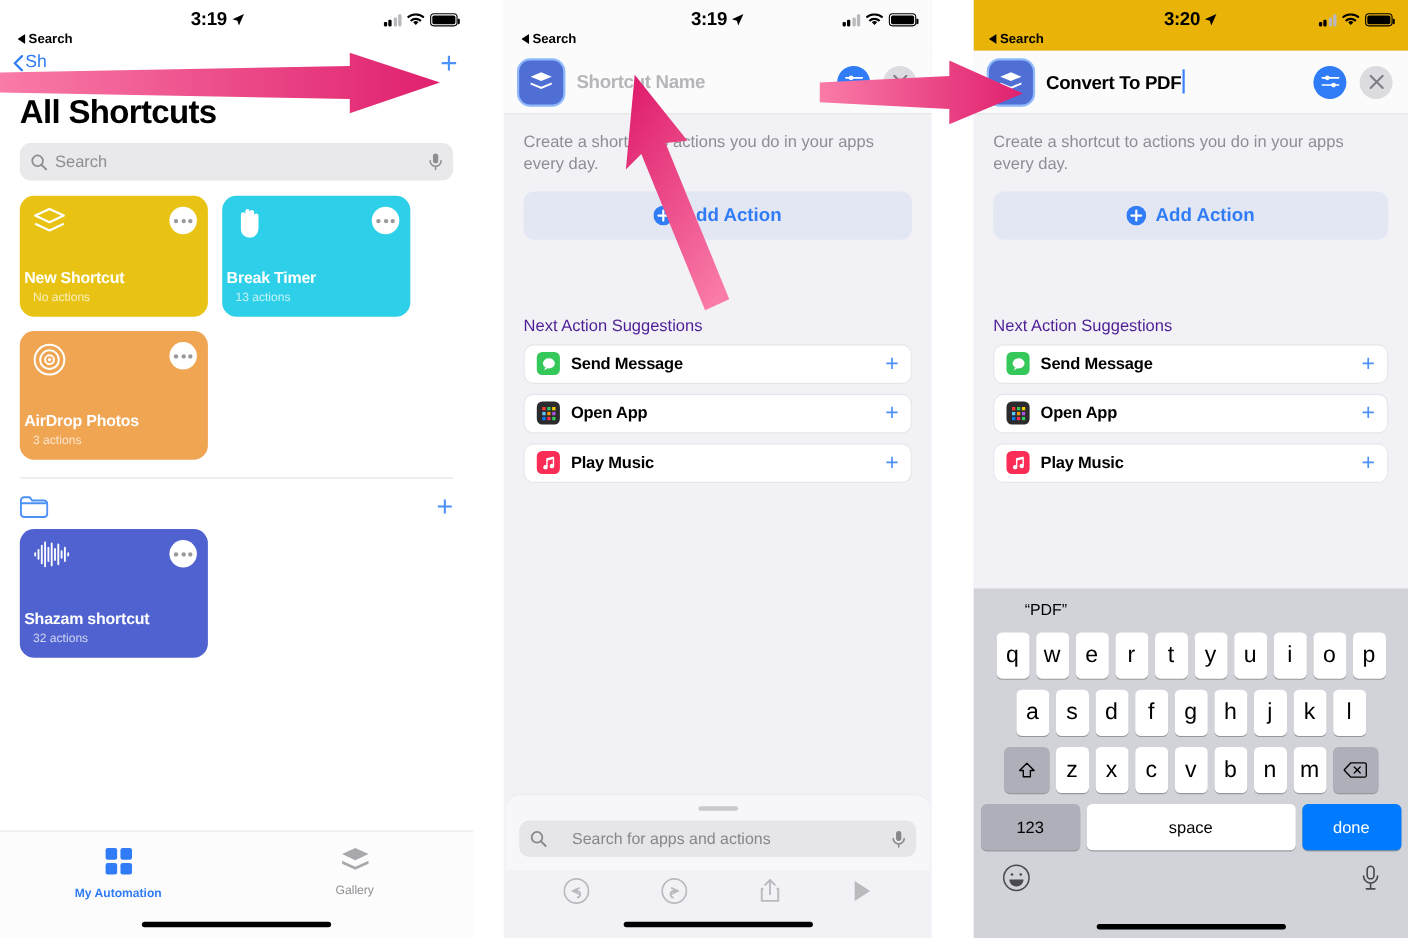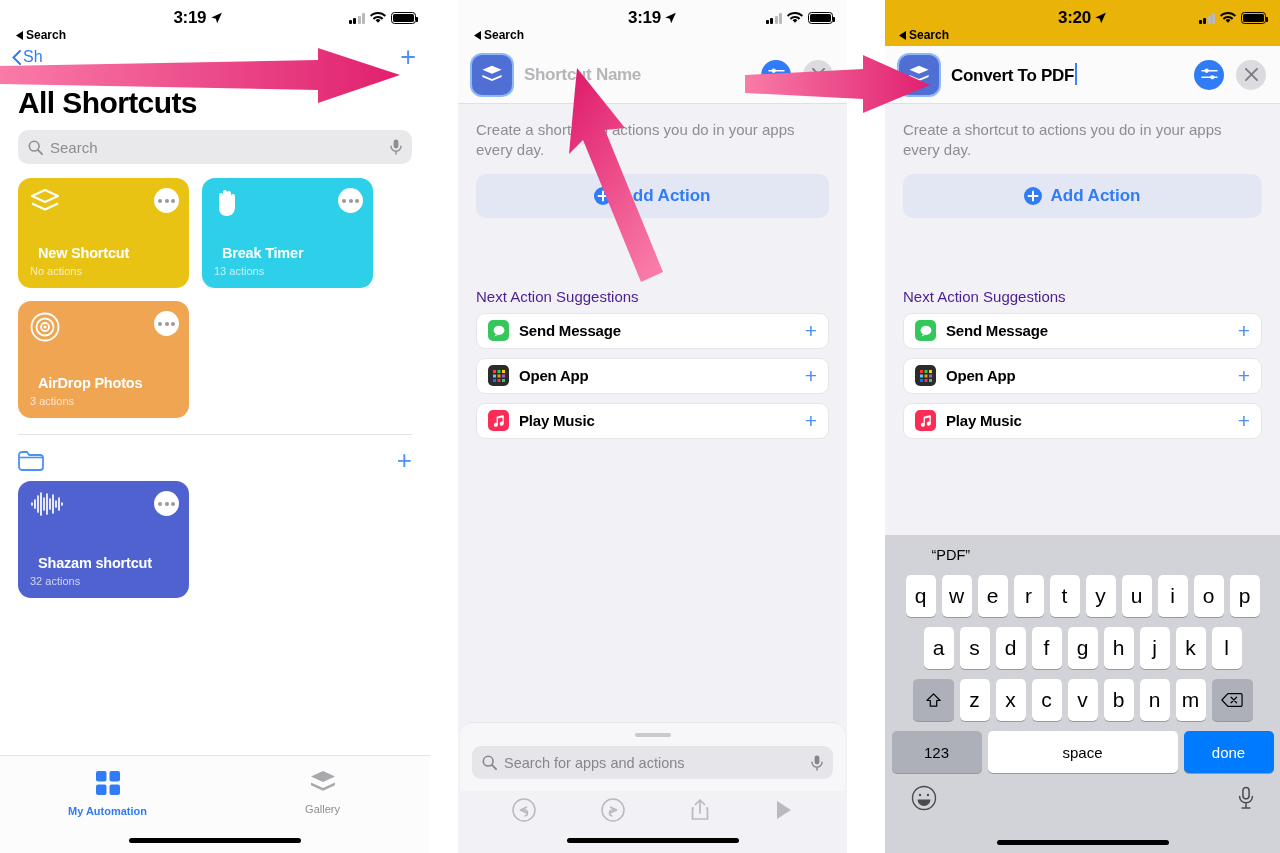--- a/index.html
+++ b/index.html
@@ -43,21 +43,21 @@
   .nav-plus { position: absolute; right: 14px; top: -2px; color: #4d91f7; font-size: 27px; font-weight: 300; line-height: 1; }
   .big-title { font-size: 30px; font-weight: bold; color: #000; padding: 6px 18px 10px; letter-spacing: -.6px; }
 
   .searchbar { margin: 0 18px; height: 34px; background: #e9e9eb; border-radius: 10px; display: flex; align-items: center; padding: 0 10px; gap: 7px; }
   .searchbar .ph { color: #8d8d93; font-size: 15px; flex: 1; }
 
   
   .cards { display: flex; flex-wrap: wrap; gap: 13px; padding: 14px 18px 0; }
   .card { width: 171px; height: 110px; border-radius: 13px; position: relative; padding: 11px 12px; color: #fff; }
   .card.tall { height: 117px; }
-  .card .c-name { position: absolute; left: 20px; bottom: 27px; font-size: 14.5px; font-weight: bold; letter-spacing: -.2px; }
+  .card .c-name { position: absolute; left: 4px; bottom: 27px; font-size: 14.5px; font-weight: bold; letter-spacing: -.2px; }
   .card .c-sub { position: absolute; left: 12px; bottom: 11px; font-size: 11px; color: rgba(255,255,255,.72); }
   .dots { position: absolute; right: 10px; top: 10px; width: 25px; height: 25px; border-radius: 50%; background: #fff; display: flex; align-items: center; justify-content: center; gap: 2.5px; }
   .dots i { width: 4px; height: 4px; border-radius: 50%; background: #9a9a9e; display: block; }
   .divider { height: 1px; background: #e3e3e6; margin: 16px 18px 0; }
 
   .folder-row { display: flex; align-items: center; justify-content: space-between; padding: 12px 18px 4px; }
   .folder-row .fplus { color: #4d91f7; font-size: 26px; font-weight: 300; line-height: 1; }
 
   
   .tabbar { position: absolute; bottom: 0; left: 0; right: 0; height: 98px; border-top: 1px solid #e6e6e8; background: #fcfcfd; display: flex; }
@@ -81,21 +81,21 @@
   .sec-title { font-size: 15px; color: #4c1d95; padding: 0 18px 8px; }
   .sug-list { padding: 0 18px; display: flex; flex-direction: column; gap: 9px; }
   .sug { height: 36px; background: #fff; border: 1px solid #e6e6ea; border-radius: 9px; display: flex; align-items: center; padding: 0 11px; gap: 10px; }
   .sug .appicon { width: 21px; height: 21px; border-radius: 5px; flex-shrink: 0; display:flex;align-items:center;justify-content:center; }
   .sug .slabel { flex: 1; font-size: 15px; font-weight: bold; color: #000; letter-spacing: -.2px; }
   .sug .splus { color: #4d91f7; font-size: 21px; font-weight: 300; line-height: 1; }
 
   
   .sheet { position: absolute; left: 2px; right: 2px; bottom: 62px; background: #f7f7f9; border-radius: 12px 12px 0 0; border-top: 1px solid #e6e6ea; padding: 10px 12px 12px; }
   .grabber { width: 36px; height: 4px; border-radius: 2px; background: #c9c9ce; margin: 0 auto 9px; }
-  .sheet-search { height: 33px; background: #e6e6ea; border-radius: 9px; display: flex; align-items: center; padding: 0 10px; gap: 7px; }
+  .sheet-search { height: 33px; background: #e6e6ea; border-radius: 9px; display: flex; align-items: center; padding: 0 10px; gap: 23px; }
   .sheet-search .ph { flex: 1; font-size: 14.5px; color: #86868b; }
   .ed-toolbar { position: absolute; left: 0; right: 0; bottom: 24px; height: 38px; display: flex; align-items: center; justify-content: space-around; padding: 0 22px; }
 
   
   .kb { position: absolute; left: 0; right: 0; bottom: 0; height: 318px; background: #d1d3d9; }
   .predict { height: 40px; display: flex; align-items: center; }
   .predict .cell { flex: 1; text-align: center; font-size: 14.5px; color: #000; position: relative; }
   .predict .cell + .cell::before { content: ''; position: absolute; left: 0; top: 8px; bottom: 8px; width: 1px; background: #b6b8bf; }
   .krow { display: flex; justify-content: center; gap: 6px; margin-bottom: 10px; }
   .key { width: 30px; height: 42px; background: #fff; border-radius: 5px; display: flex; align-items: center; justify-content: center; font-size: 21px; color: #000; box-shadow: 0 1px 0 rgba(0,0,0,.28); }

